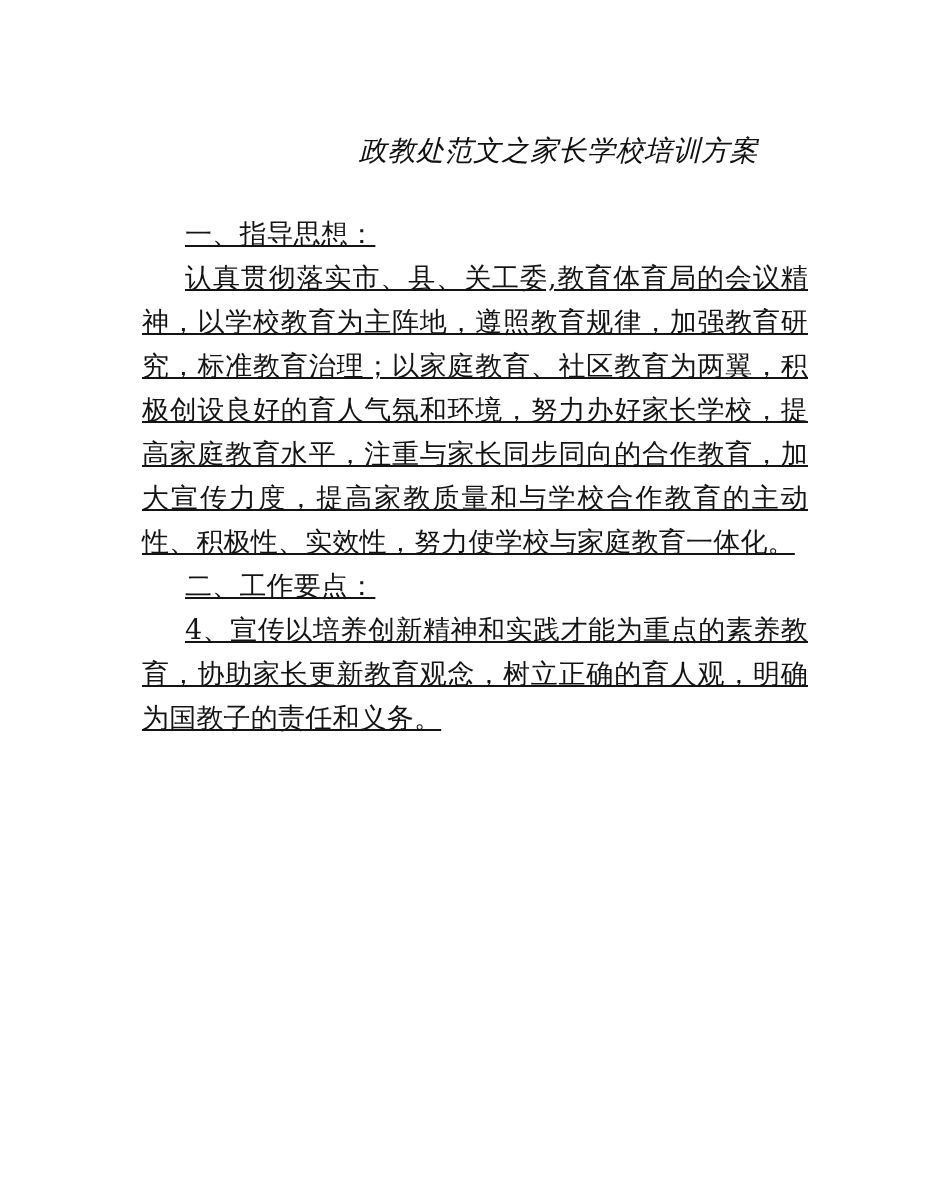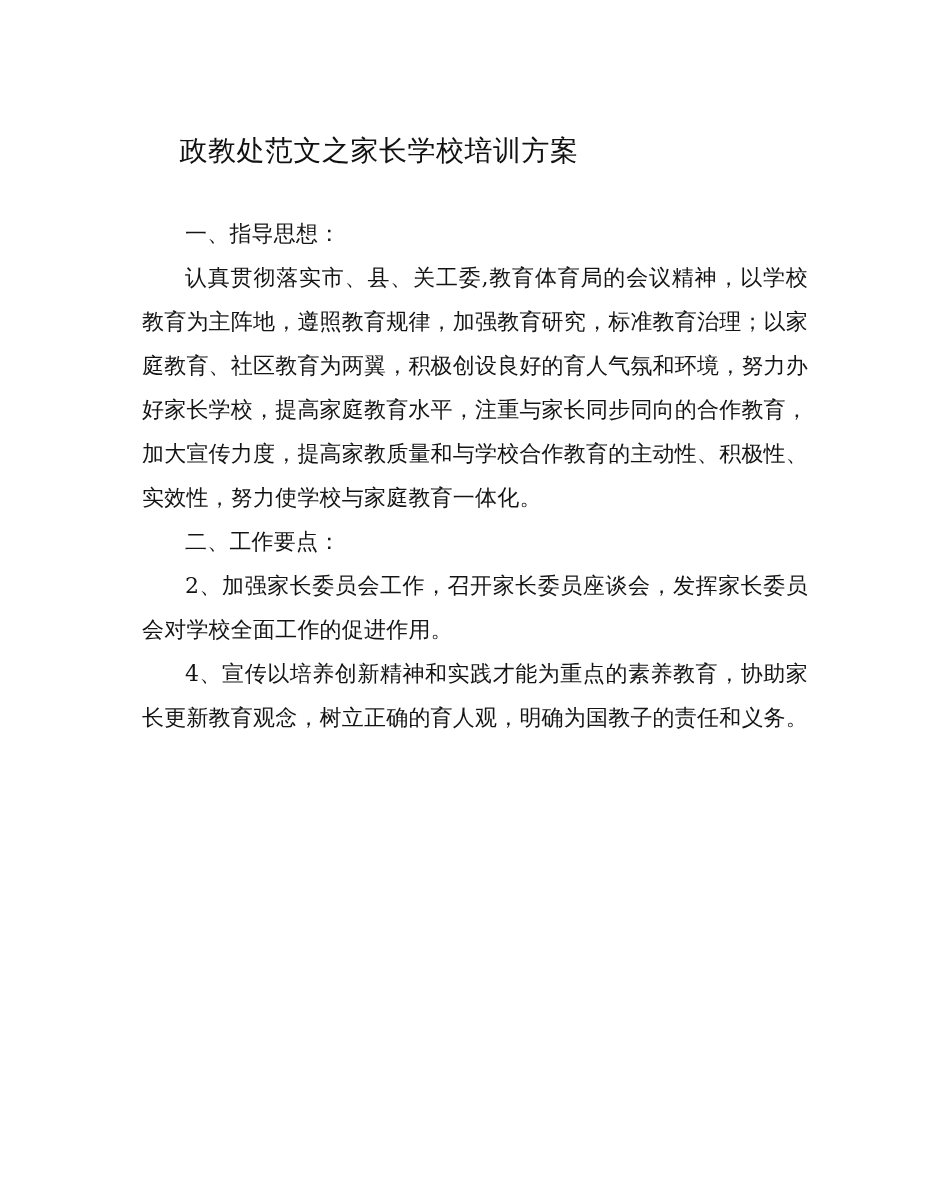--- a/index.html
+++ b/index.html
@@ -18,47 +18,49 @@
     color: #1a1a1a;
     box-sizing: border-box;
   }
 
   
   .doc-title {
     position: absolute;
     left: 0;
     top: 131px;
     width: 758px;
-    text-align: center;
+    text-align: right;
     font-size: 28px;
     line-height: 40px;
     letter-spacing: 0.5px;
     color: #111111;
     white-space: nowrap;
     font-weight: 400;
+    font-style: italic;
   }
 
   
   .doc-body {
     position: absolute;
     left: 142px;
     top: 212px;
     width: 666px;
   }
 
   .para {
-    font-size: 22px;
+    font-size: 27px;
     line-height: 44px;
     color: #141414;
     text-align: justify;
     text-justify: inter-character;
     text-align-last: left;
     margin: 0;
     letter-spacing: 0.2px;
     word-break: break-all;
+    text-decoration: underline;
   }
 
   .para.indent {
     text-indent: 43px;
   }
 
   
   .para.short {
     text-align: left;
   }
@@ -72,19 +74,18 @@
 
   <div class="doc-body">
 
     <p class="para indent short">一、指导思想：</p>
 
     <p class="para indent">认真贯彻落实市、县、关工委,教育体育局的会议精神，以学校教育为主阵地，遵照教育规律，加强教育研究，标准教育治理；以家庭教育、社区教育为两翼，积极创设良好的育人气氛和环境，努力办好家长学校，提高家庭教育水平，注重与家长同步同向的合作教育，加大宣传力度，提高家教质量和与学校合作教育的主动性、积极性、实效性，努力使学校与家庭教育一体化。</p>
 
     <p class="para indent short">二、工作要点：</p>
 
 
-    <p class="para indent">2、加强家长委员会工作，召开家长委员座谈会，发挥家长委员会对学校全面工作的促进作用。</p>
 
     <p class="para indent">4、宣传以培养创新精神和实践才能为重点的素养教育，协助家长更新教育观念，树立正确的育人观，明确为国教子的责任和义务。</p>
 
   </div>
 
 </div>
 
 </body></html>

